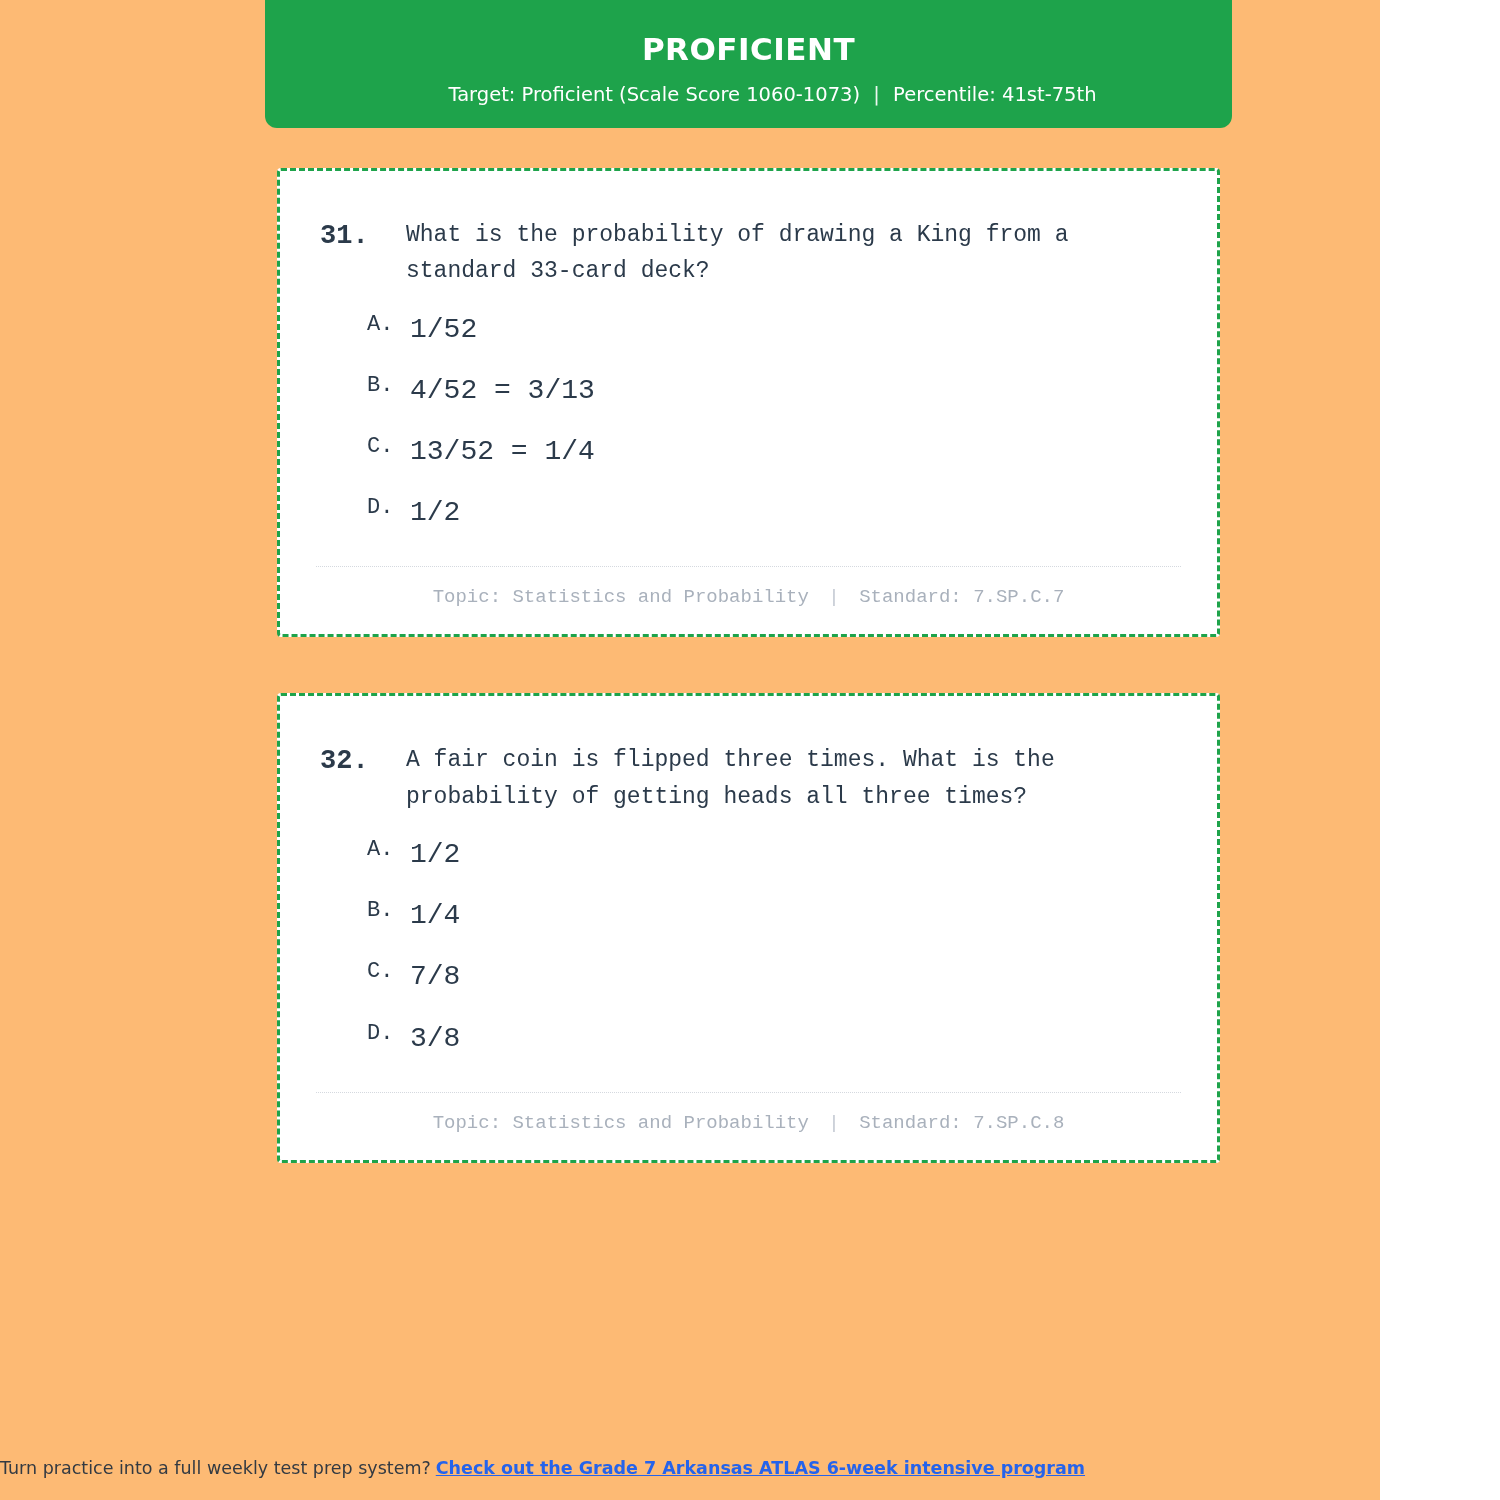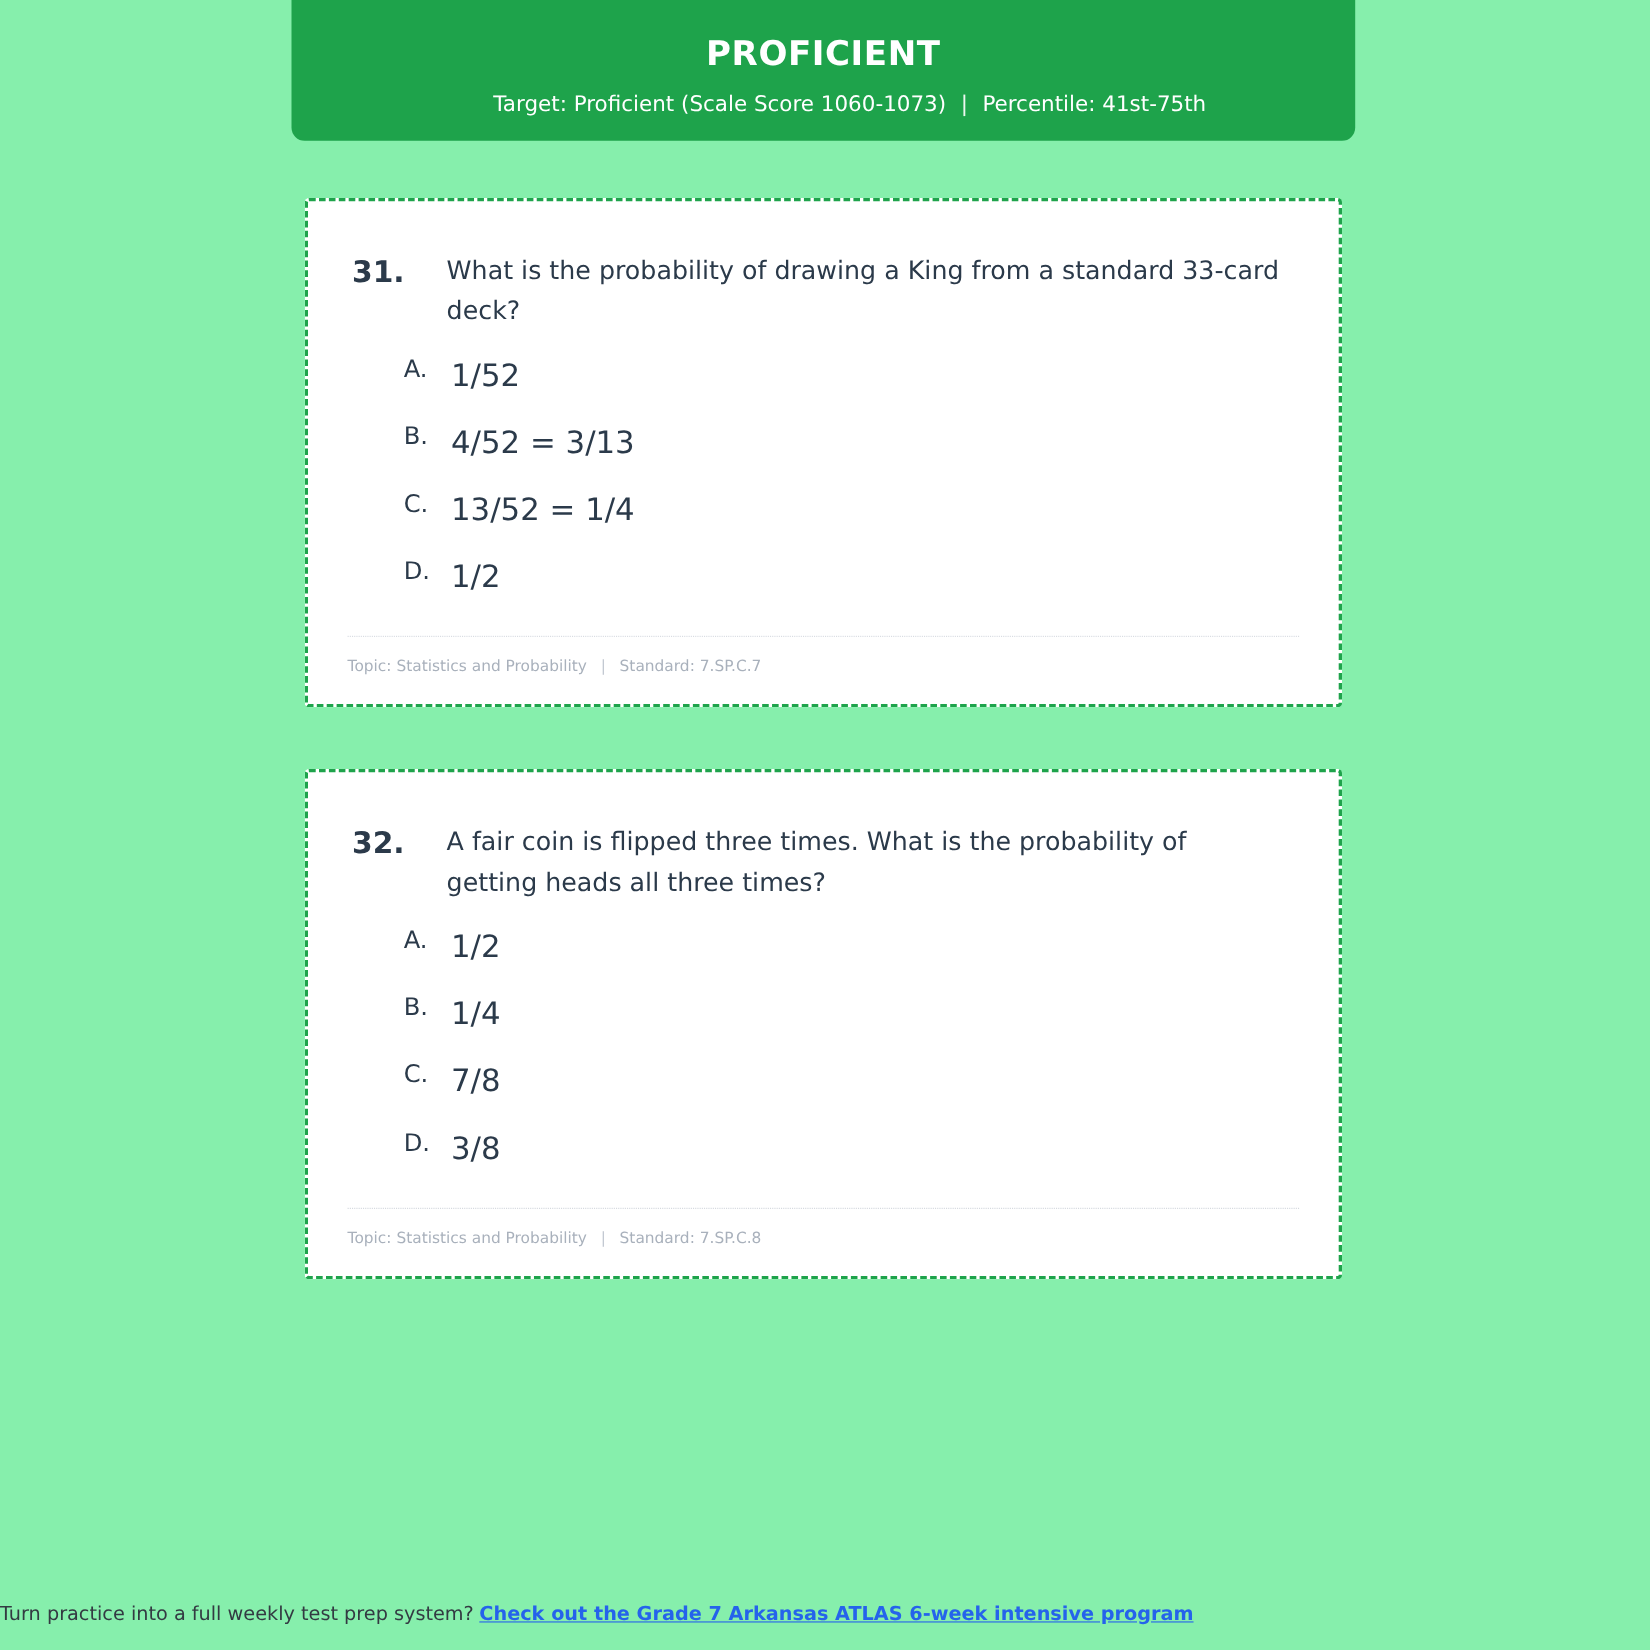--- a/index.html
+++ b/index.html
@@ -7,23 +7,23 @@
   html, body {
     width: 1500px;
     height: 1500px;
     background: #ffffff;
     font-family: "DejaVu Sans", "Liberation Sans", sans-serif;
     -webkit-font-smoothing: antialiased;
   }
 
   .page {
     position: relative;
-    width: 1500px;
+    width: 1380px;
     height: 1500px;
-    background: #86efac;
+    background: #fdba74;
     overflow: hidden;
   }
 
   
   .level-banner {
     position: absolute;
     left: 265px;
     top: 0px;
     width: 967px;
     height: 128px;
@@ -54,22 +54,23 @@
     display: inline-block;
     padding: 0 7px;
     color: #ffffff;
     opacity: 0.92;
   }
 
   
   .cards {
     position: absolute;
     left: 277px;
-    top: 180px;
+    top: 168px;
     width: 943px;
+    font-family: Liberation Mono, monospace;
   }
 
   .q-card {
     border: 3px dashed #1EA34B;
     border-radius: 4px;
     background: #ffffff;
     padding: 46px 36px 22px 36px;
     margin-bottom: 56px;
   }
 
@@ -124,22 +125,22 @@
     line-height: 1.4;
   }
 
   .q-divider {
     margin-top: 34px;
     border-top: 1px dotted #D5D9DF;
   }
 
   .q-meta {
     margin-top: 19px;
-    text-align: left;
-    font-size: 14px;
+    text-align: center;
+    font-size: 19px;
     color: #A9B1BC;
     padding-bottom: 4px;
   }
 
   .meta-pipe {
     display: inline-block;
     padding: 0 8px;
     color: #C3C9D2;
   }
 

